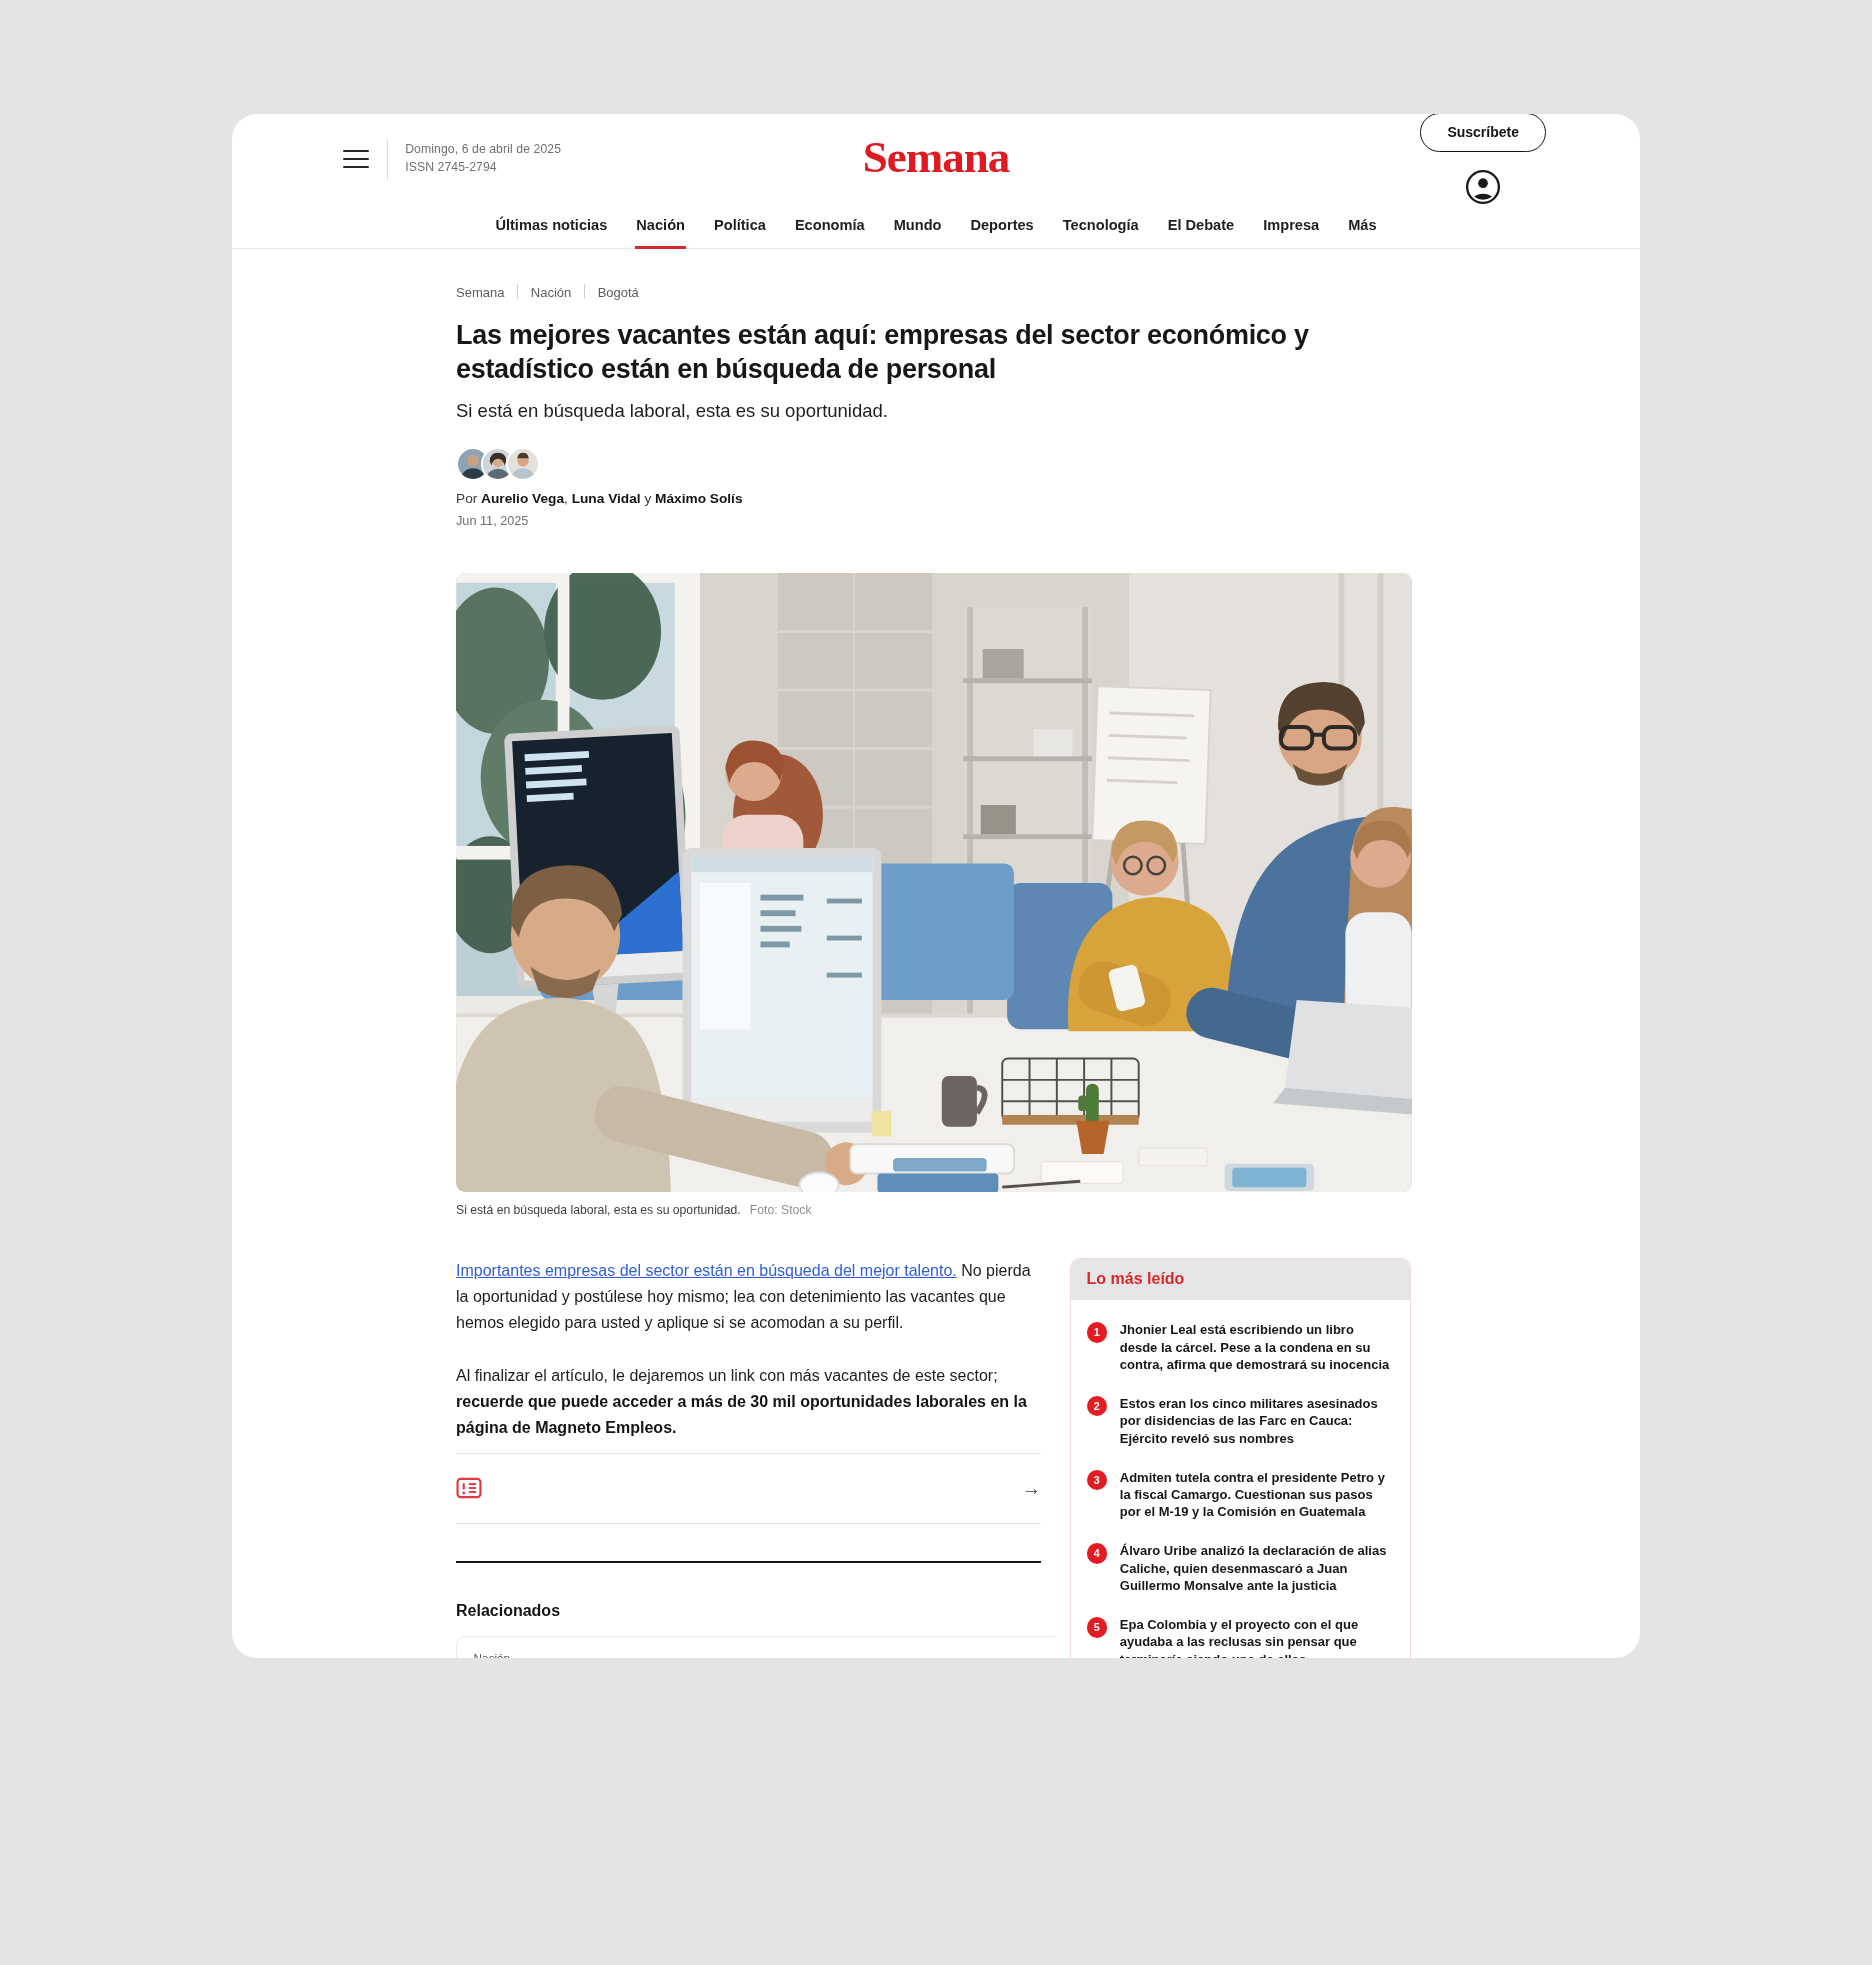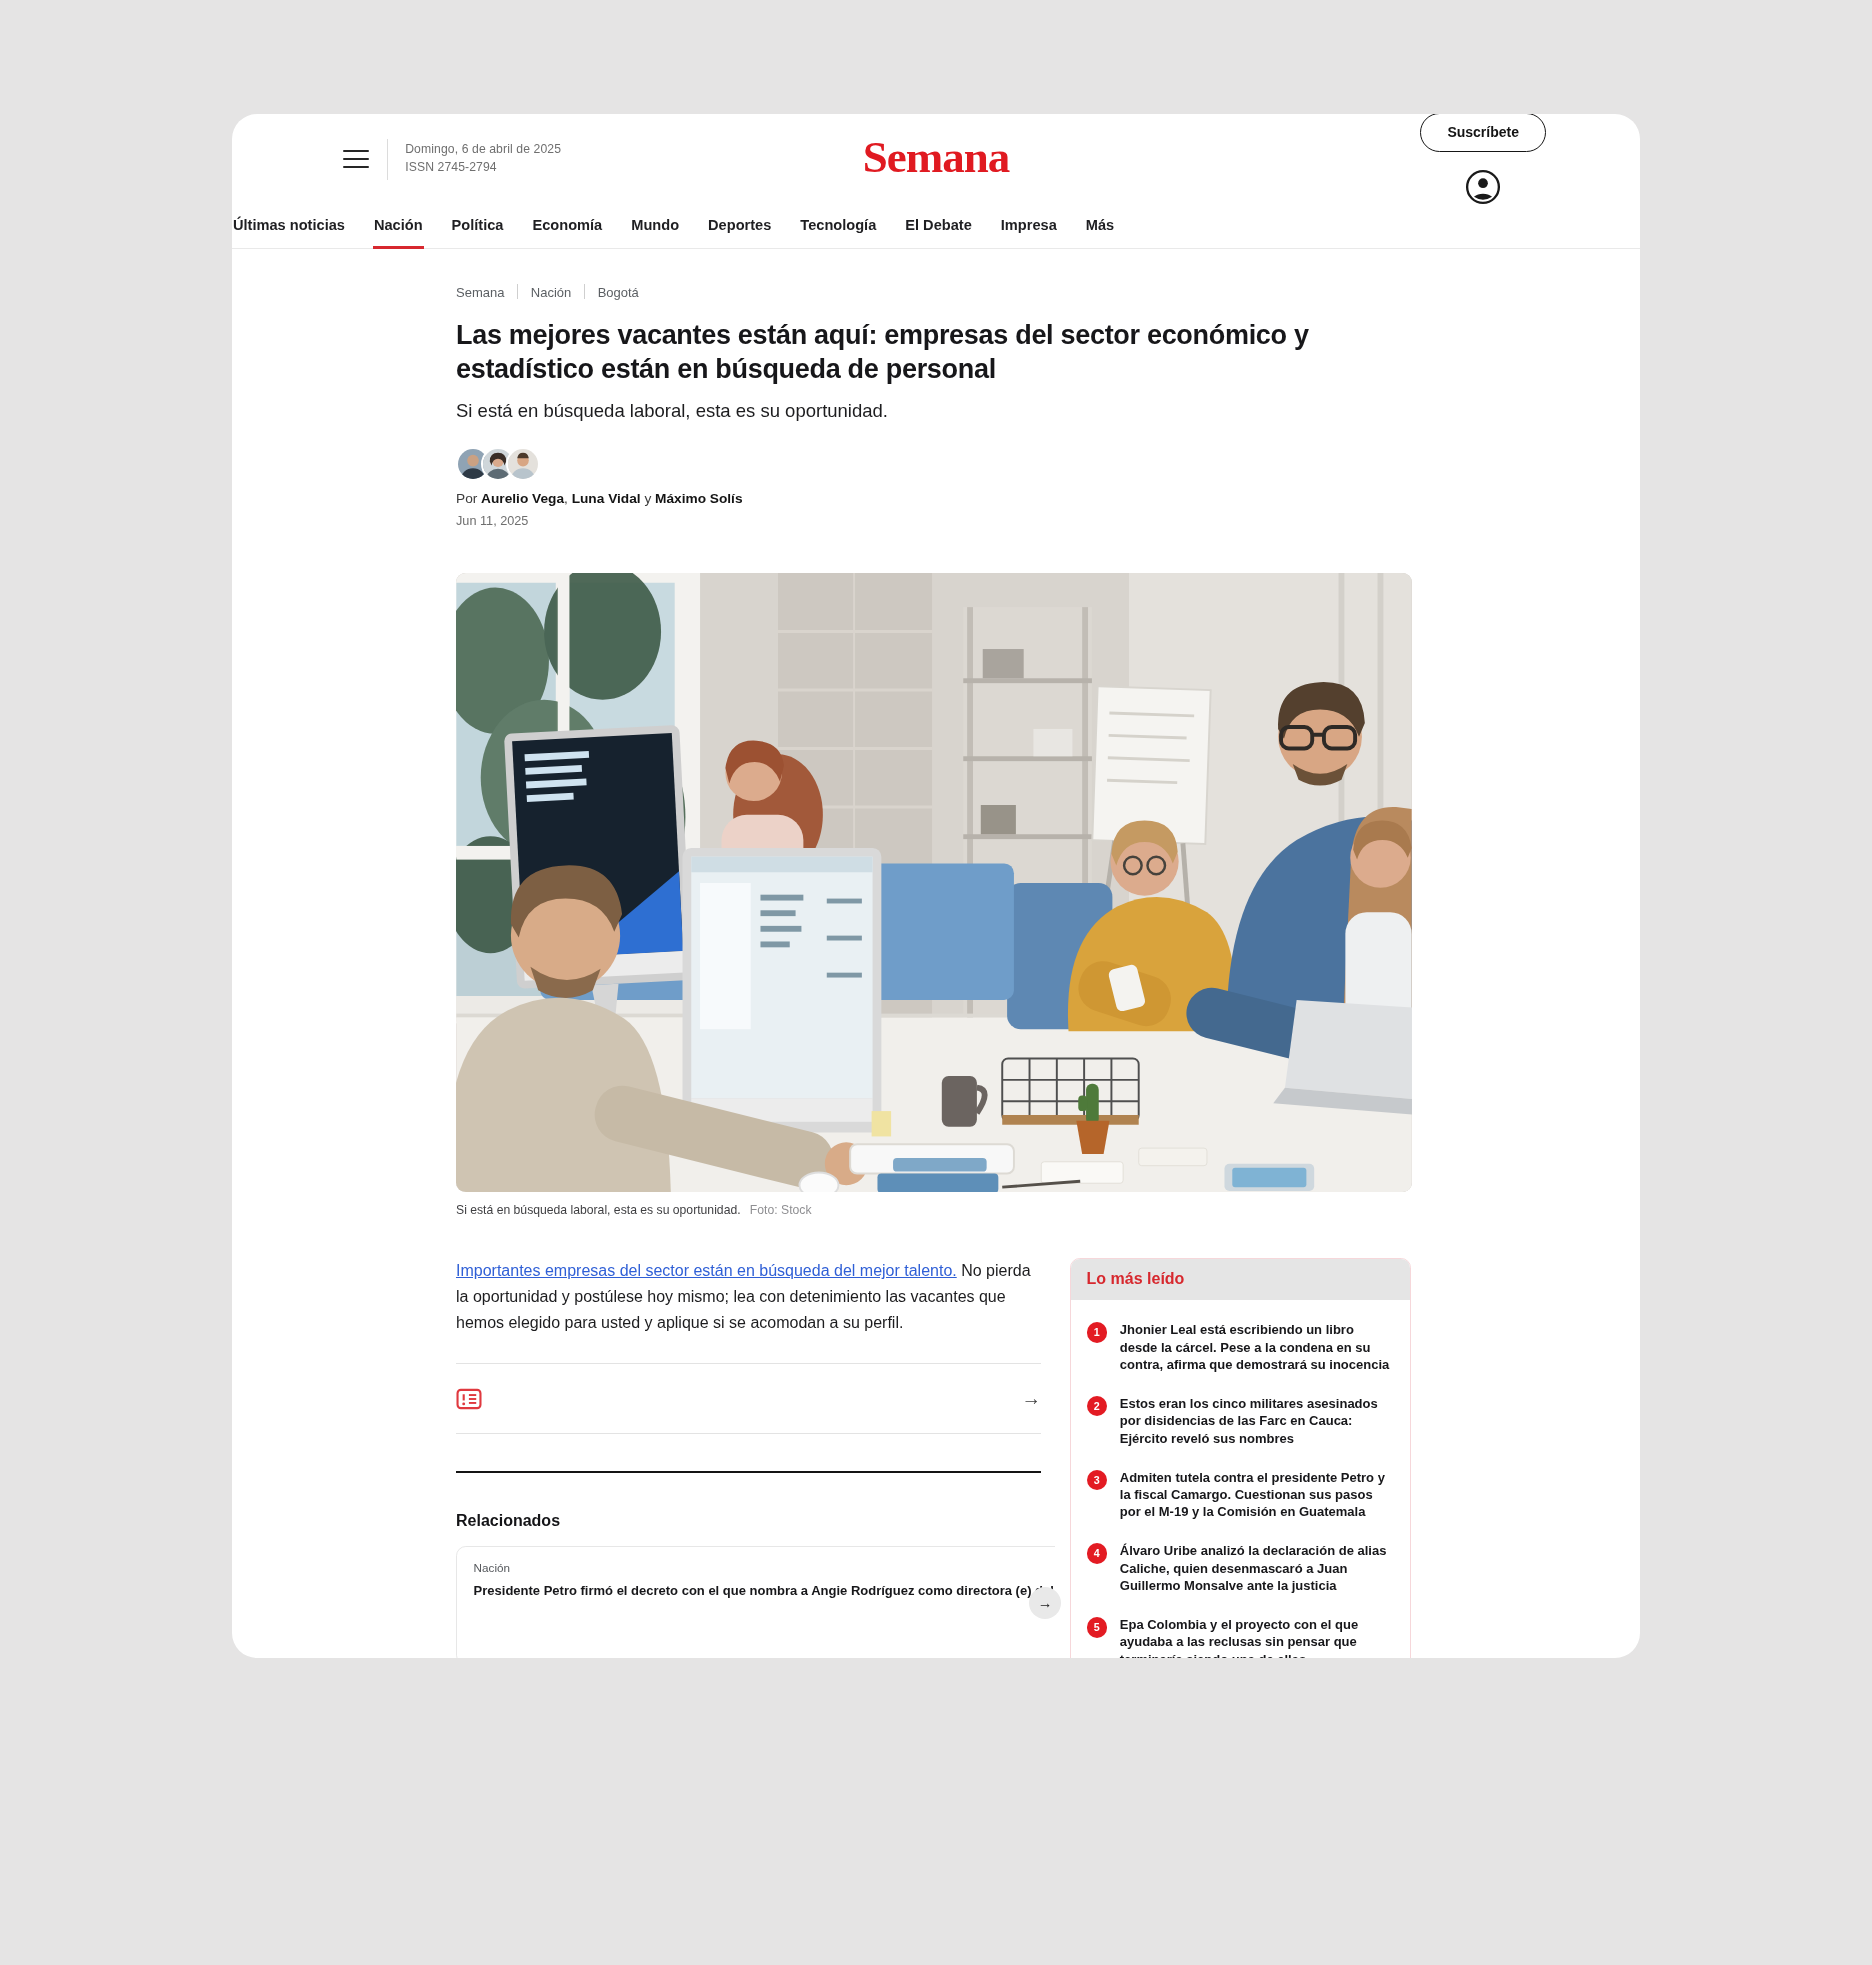--- a/index.html
+++ b/index.html
@@ -33,21 +33,21 @@
   }
   .hdr-right { margin-left:auto; display:flex; align-items:center; gap:17.6px;flex-direction:column; }
   .subscribe {
     border:1.7px solid #161616; border-radius:974px; background:#fff;
     padding:10.7px 26px; font-size:14px; font-weight:700; color:#141414; cursor:pointer;
     font-family:inherit;
   }
   .account-btn { width:36px; height:36px; cursor:pointer; display:block; }
 
   
-  .nav { display:flex; justify-content:flex-start; gap:27px; border-bottom:1px solid #e9e9e9; }
+  .nav { display:flex; justify-content:center; gap:27px; border-bottom:1px solid #e9e9e9; }
   .nav-item { position:relative; padding:12.7px 1px 15.6px; font-size:14.6px; font-weight:600; color:#1f1f22; cursor:pointer; white-space:nowrap; }
   .nav-item.active::after { content:""; position:absolute; left:0; right:0; bottom:-1px; height:2.9px; background:#d7282f; }
 
   
   .content { padding-left:224px; width:1408px; }
   .breadcrumb { margin-top:35px; display:flex; align-items:center; font-size:13px; color:#5b5f63; }
   .crumb { cursor:pointer; }
   .crumb + .crumb::before {
     content:""; display:inline-block; width:1px; height:14.6px; background:#cfcfcf;
     margin:0 12.7px; vertical-align:-2px;
@@ -370,20 +370,21 @@
         </svg>
       </figure>
       <div class="caption">
         <span>Si está en búsqueda laboral, esta es su oportunidad.</span>
         <span class="credit">Foto: Stock</span>
       </div>
 
       <div class="cols">
         <div class="main-col">
           <p class="p1"><a class="body-link">Importantes empresas del sector están en búsqueda del mejor talento.</a><span> No pierda la oportunidad y postúlese hoy mismo; lea con detenimiento las vacantes que hemos elegido para usted y aplique si se acomodan a su perfil.</span></p>
+          <p class="p2"><span>Al finalizar el artículo, le dejaremos un link con más vacantes de este sector; </span><b>recuerde que puede acceder a más de 30 mil oportunidades laborales en la página de Magneto Empleos.</b></p>
 
           <div class="promo">
             <svg class="promo-icon" width="26" height="26" viewBox="0 0 27 27">
               <rect x="1.6" y="4" width="23.8" height="19" rx="3.4" fill="none" stroke="#e0393f" stroke-width="2.2"></rect>
               <line x1="8" y1="8.6" x2="8" y2="15" stroke="#e0393f" stroke-width="2.2"></line>
               <circle cx="8" cy="18.6" r="1.5" fill="#e0393f"></circle>
               <line x1="13.4" y1="9.4" x2="21" y2="9.4" stroke="#e0393f" stroke-width="2"></line>
               <line x1="13.4" y1="13.5" x2="21" y2="13.5" stroke="#e0393f" stroke-width="2"></line>
               <line x1="13.4" y1="17.6" x2="21" y2="17.6" stroke="#e0393f" stroke-width="2"></line>
             </svg>

